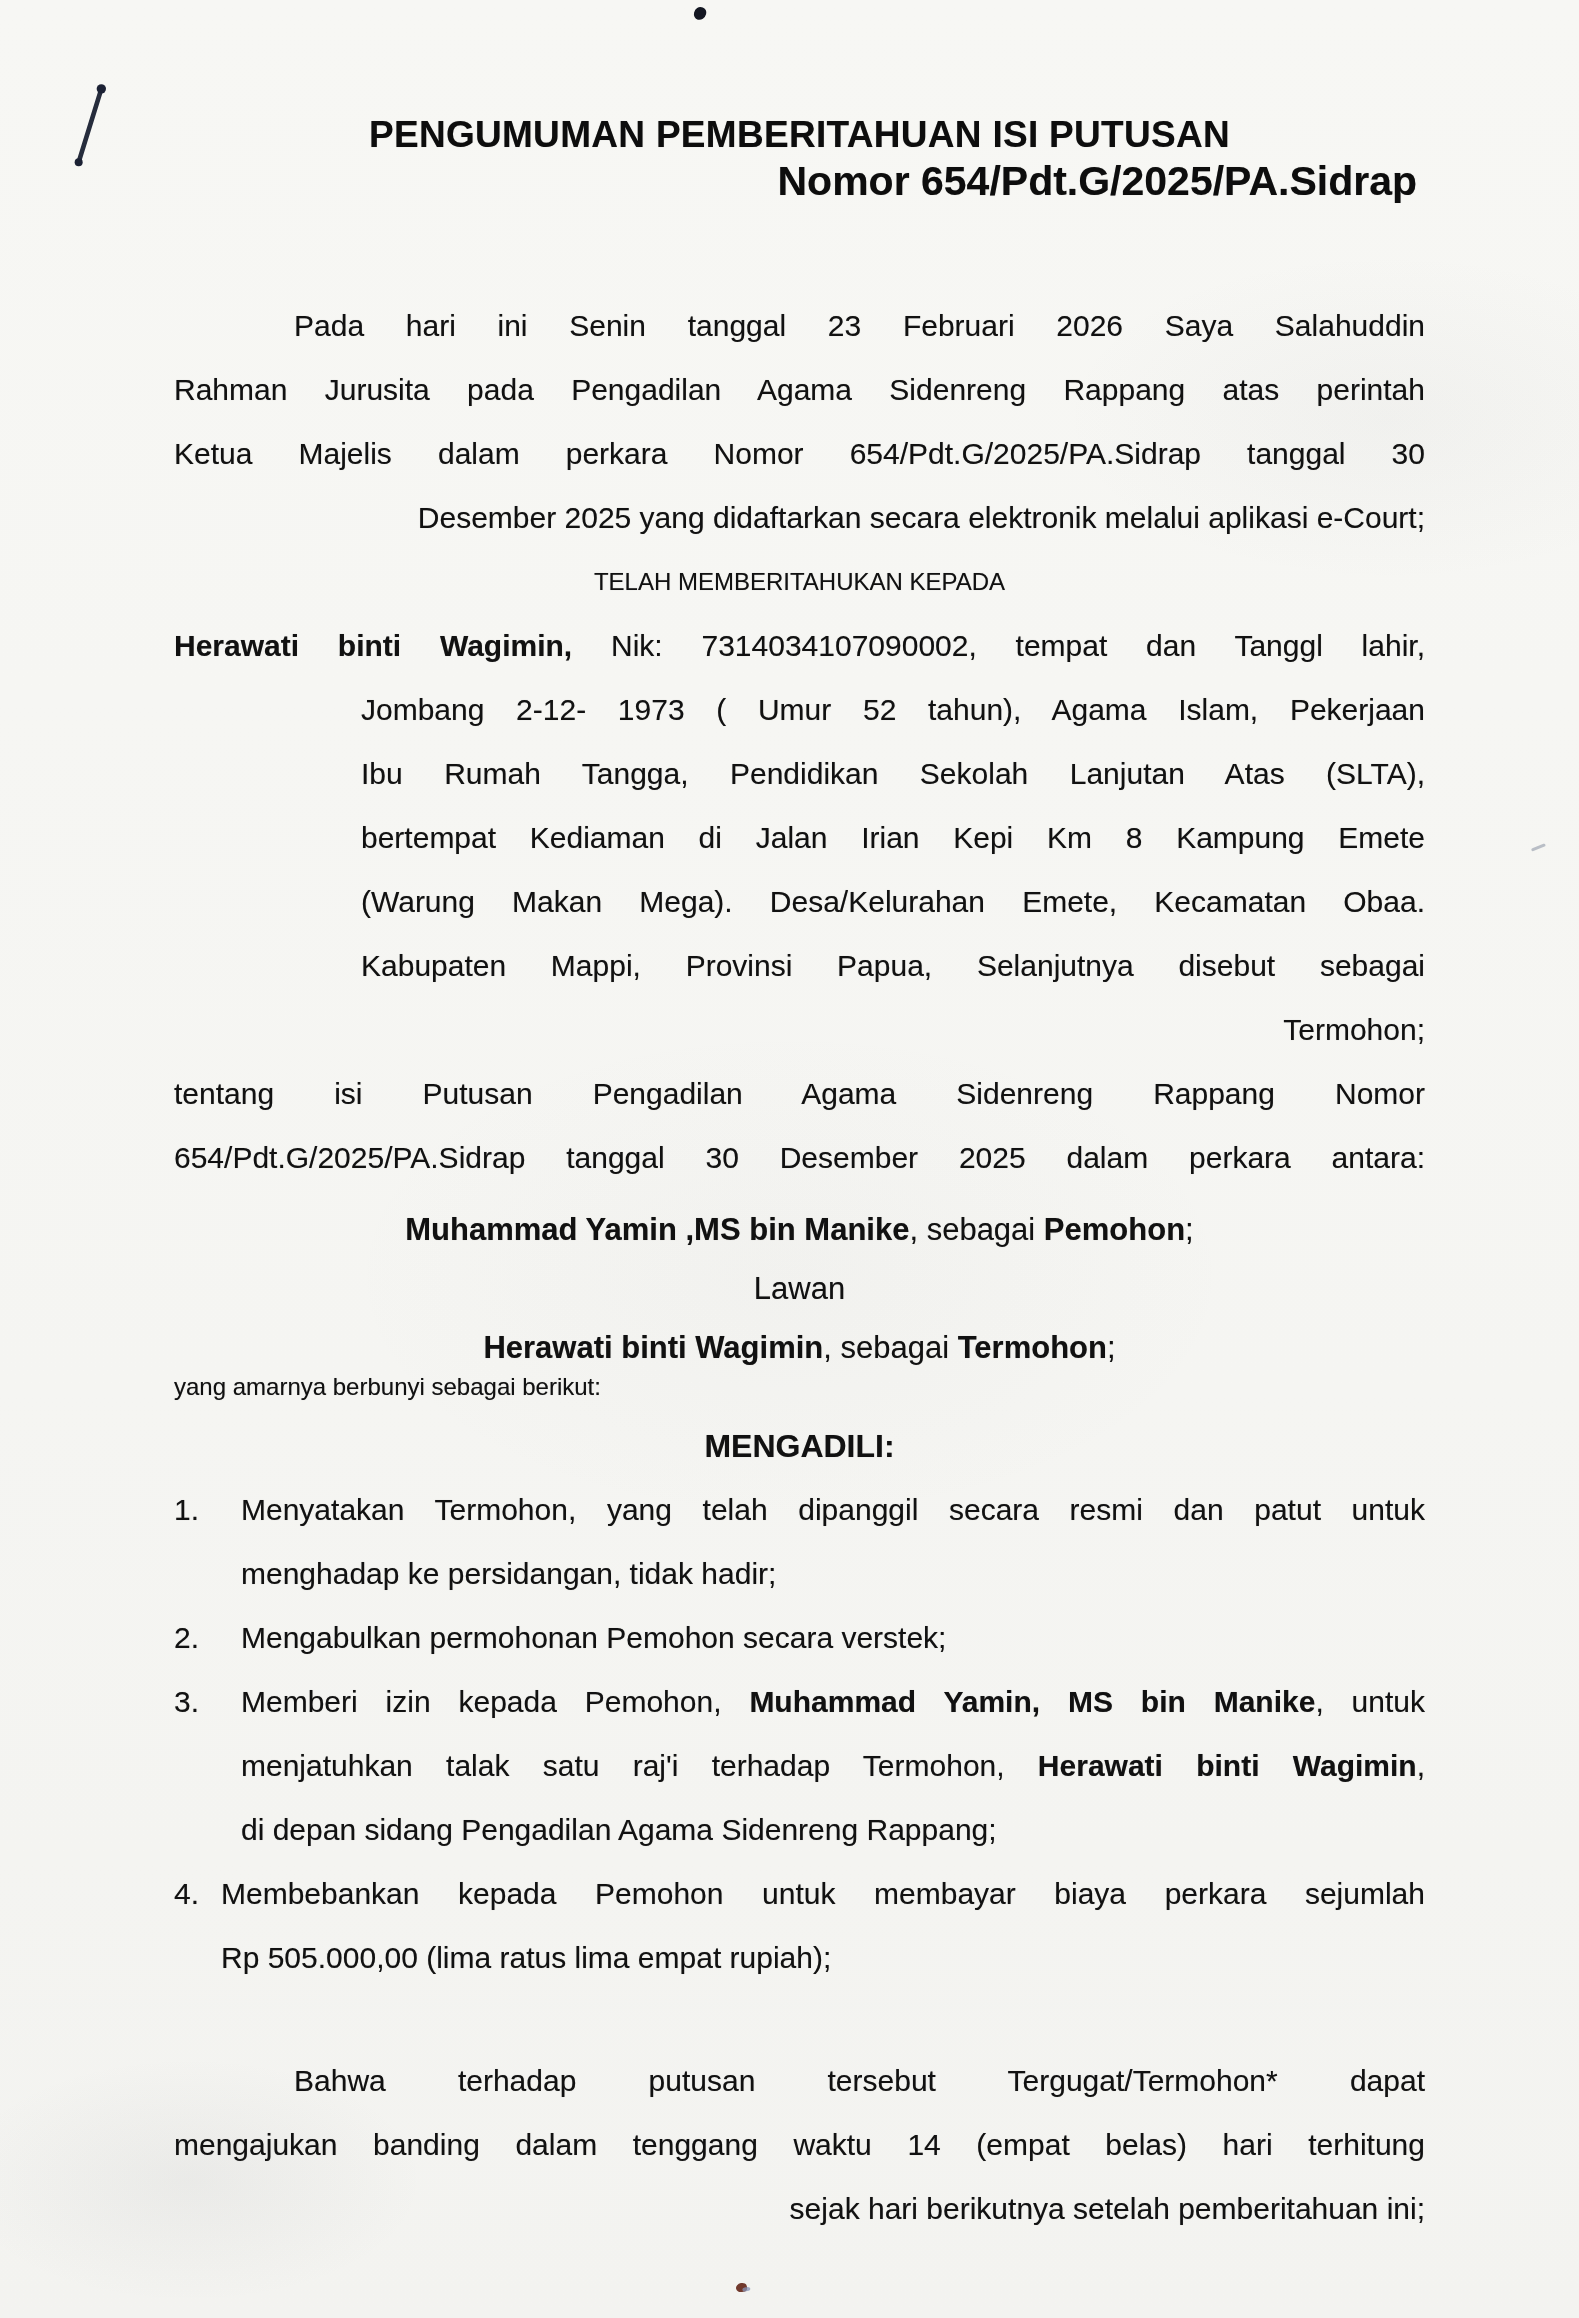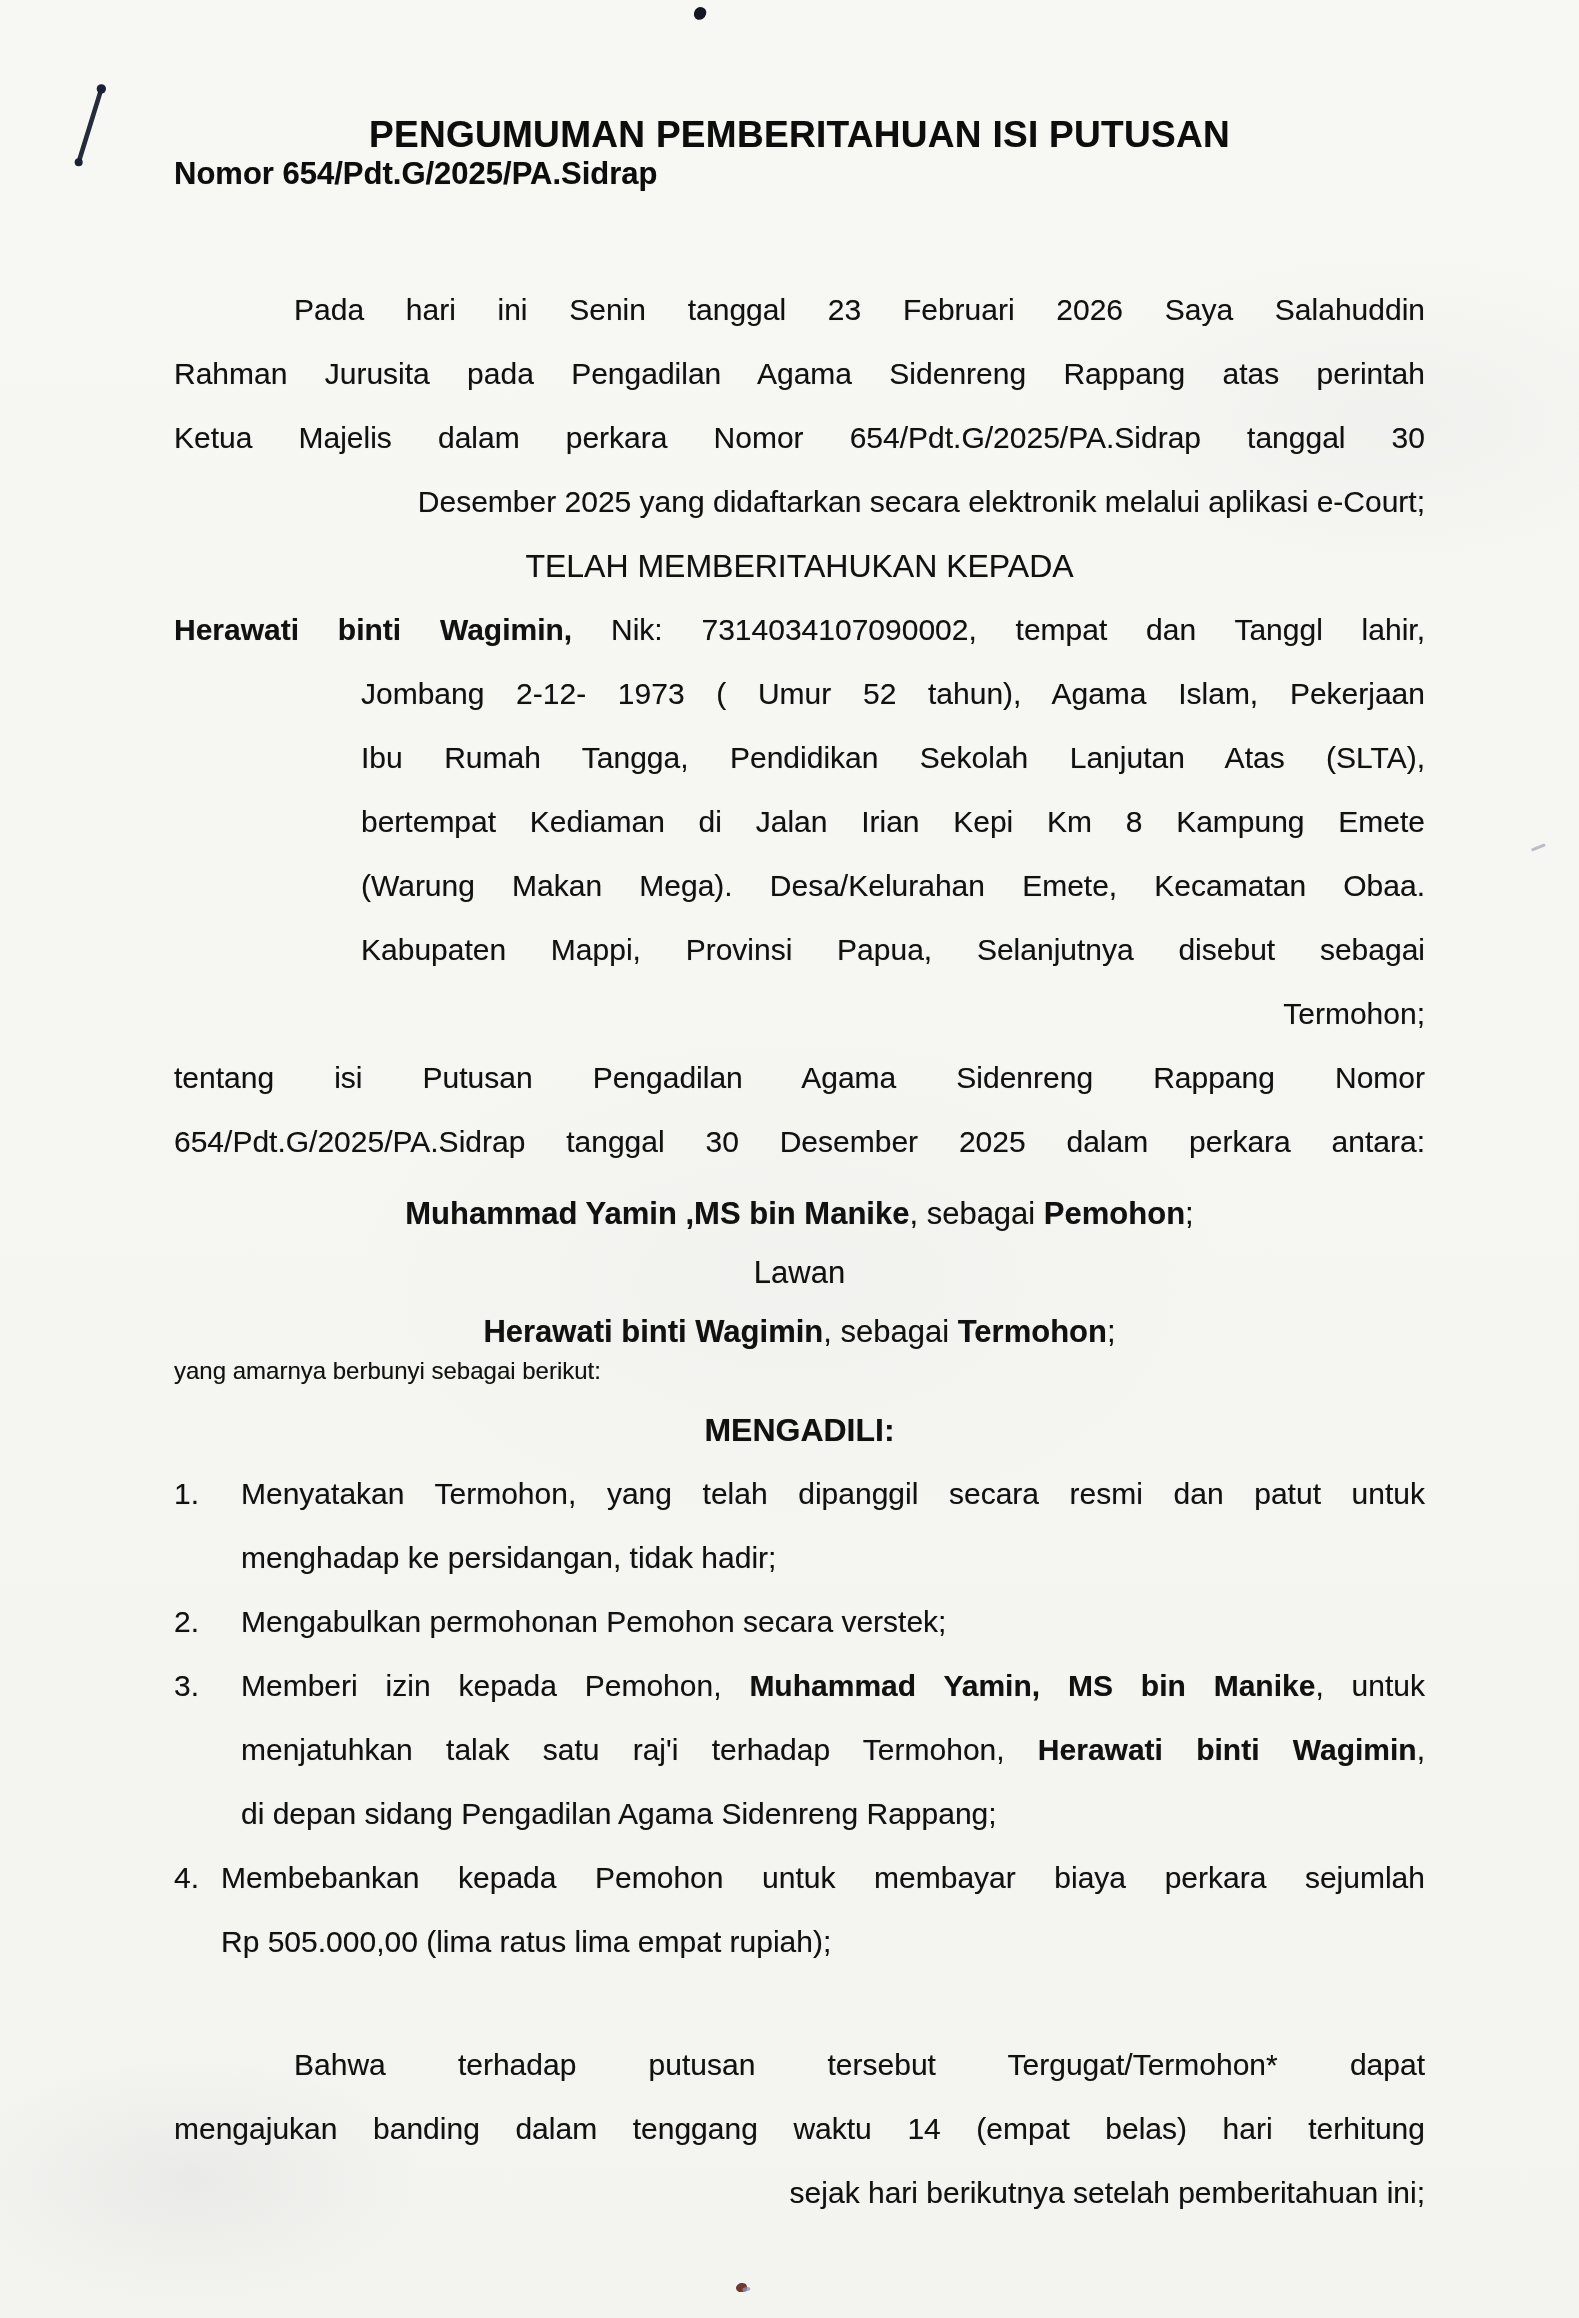--- a/index.html
+++ b/index.html
@@ -25,38 +25,38 @@
     width: 1251px;
     text-shadow: 0 0 0.7px rgba(17,17,17,0.38);
   }
   .spacer-top { height: 114px; }
   .title {
     margin: 0; text-align: center;
     font-size: 37px; font-weight: 700; letter-spacing: 0.3px;
     line-height: 41px; color: #0d0d0d;
   }
   .subtitle {
-    margin: 0; text-align: left;
-    font-size: 31px; font-weight: 700;
+    margin: 8px; text-align: right;
+    font-size: 41px; font-weight: 700;
     line-height: 37px; color: #0d0d0d;
   }
   .gap-after-head { height: 86px; }
 
   .bline {
     font-size: 30px;
     line-height: 64px; height: 64px;
     white-space: normal;
     text-align: right;
   }
   .just { text-align: justify; text-align-last: justify; }
   .firstind { text-indent: 120px; }
   .hang { padding-left: 187px; }
   .center { text-align: center; }
   .bold { font-weight: 700; }
-  .caps-heading { font-size: 32px; }
+  .caps-heading { font-size: 24px; }
   .verdict-heading { font-weight: 700; font-size: 32px; }
 
   .party-line { font-size: 31px; line-height: 39px; height: 39px; text-align: center; margin-top: 20px; }
   .party-block { margin-top: 9.4px; }
   .amar-line { font-size: 24px; line-height: 39px; height: 39px; }
   .verdict-wrap { margin-top: 8px; }
 
   .ruling { display: flex; }
   .ruling .num {
     flex: 0 0 67px;

